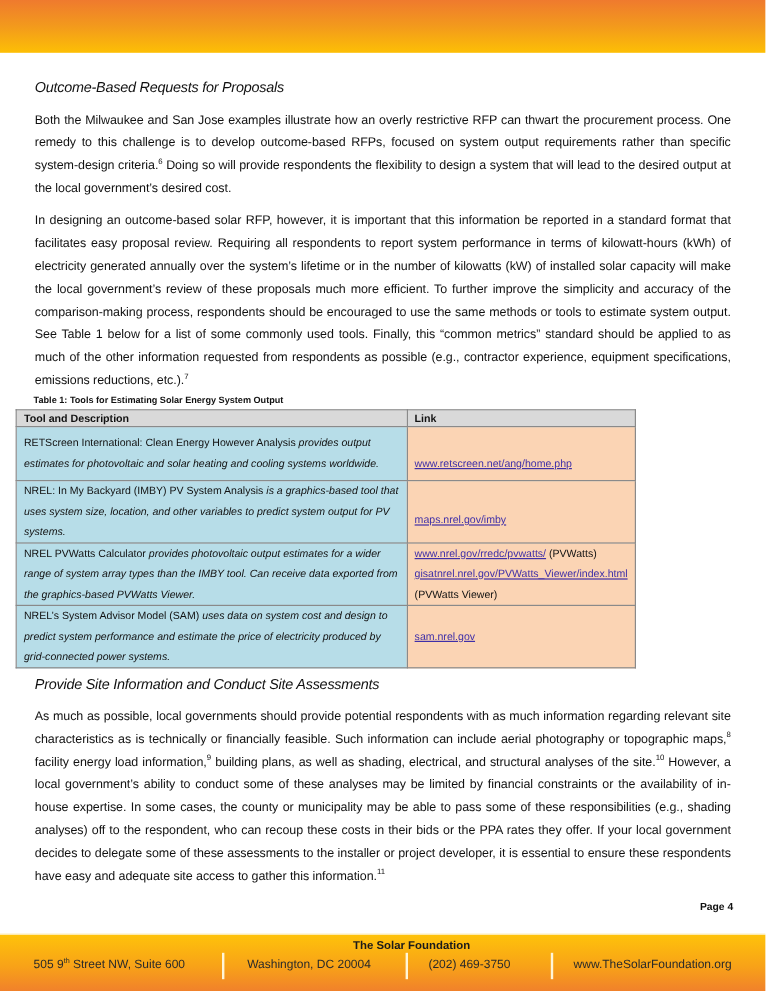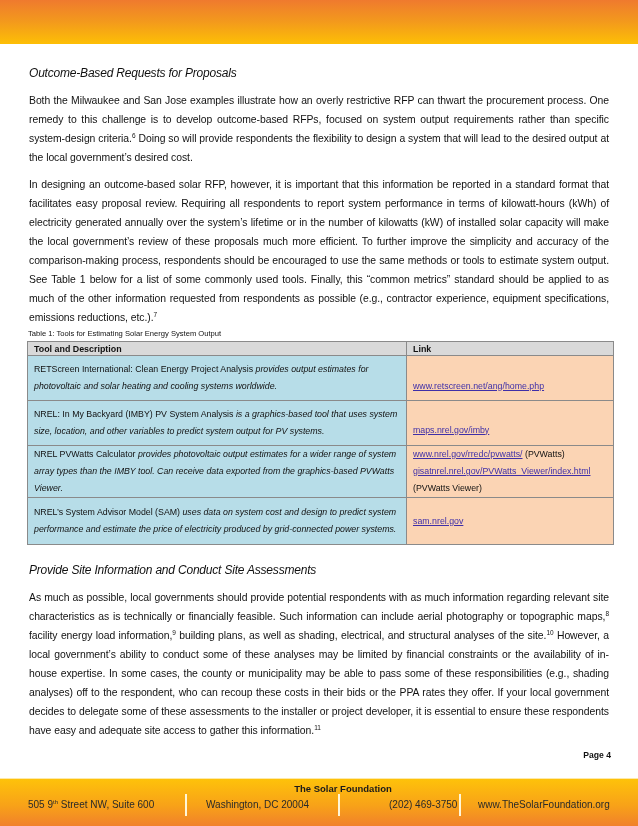--- a/index.html
+++ b/index.html
@@ -22,24 +22,24 @@
     position: absolute; left: 29px; font-style: italic; font-size: 12px;
     letter-spacing: -0.2px; color: #111;
   }
   .para {
     position: absolute; left: 29px; width: 580px;
     font-size: 10.4px; line-height: 19px; text-align: justify;
     letter-spacing: -0.05px;
   }
   .para sup { font-size: 6.5px; line-height: 0; vertical-align: super; }
   .table-caption {
-    position: absolute; left: 28px; top: 329px; font-size: 7.6px; font-weight: normal;
+    position: absolute; left: 28px; top: 329px; font-size: 7.6px; font-weight: bold;
   }
   table.tools {
-    position: absolute; left: 27px; top: 341px; width: 587px;
+    position: absolute; left: 13px; top: 341px; width: 517px;
     border-collapse: collapse; font-size: 8.8px;
   }
   table.tools th, table.tools td {
     border: 1px solid #8a8a8a; padding: 0 6px; vertical-align: middle; text-align: left;
   }
   table.tools th {
     background: #d9d9d9; font-weight: bold; height: 13px; font-size: 8.9px;
   }
   table.tools td.desc { background: #b7dde8; width: 366px; line-height: 17px; }
   table.tools td.link { background: #fbd4b4; line-height: 17px; }
@@ -81,21 +81,21 @@
 
 <table class="tools">
   <thead>
     <tr>
       <th>Tool and Description</th>
       <th>Link</th>
     </tr>
   </thead>
   <tbody>
     <tr class="row1">
-      <td class="desc"><span>RETScreen International: Clean Energy Project Analysis </span><span class="it">provides output estimates for photovoltaic and solar heating and cooling systems worldwide.</span></td>
+      <td class="desc"><span>RETScreen International: Clean Energy However Analysis </span><span class="it">provides output estimates for photovoltaic and solar heating and cooling systems worldwide.</span></td>
       <td class="link">
           <div style="padding-top:16px;"><span class="lnk">www.retscreen.net/ang/home.php</span></div>
         </td>
     </tr>
     <tr class="row2">
       <td class="desc"><span>NREL: In My Backyard (IMBY) PV System Analysis </span><span class="it">is a graphics-based tool that uses system size, location, and other variables to predict system output for PV systems.</span></td>
       <td class="link">
           <div style="padding-top:14px;"><span class="lnk">maps.nrel.gov/imby</span></div>
         </td>
     </tr>
@@ -122,16 +122,16 @@
 
 <div class="page-number">Page 4</div>
 
 <div class="bottom-band"></div>
 <div class="footer-title">The Solar Foundation</div>
 <div class="footer-row">
   <div class="footer-item" style="left:28px;"><span>505 9</span><sup>th</sup><span> Street NW, Suite 600</span></div>
   <div class="footer-sep" style="left:185px;"></div>
   <div class="footer-item" style="left:206px;">Washington, DC 20004</div>
   <div class="footer-sep" style="left:338px;"></div>
-  <div class="footer-item" style="left:357px;margin-left:32px;">(202) 469-3750</div>
+  <div class="footer-item" style="left:357px;">(202) 469-3750</div>
   <div class="footer-sep" style="left:459px;"></div>
   <div class="footer-item" style="left:478px;">www.TheSolarFoundation.org</div>
 </div>
 
 </body></html>

